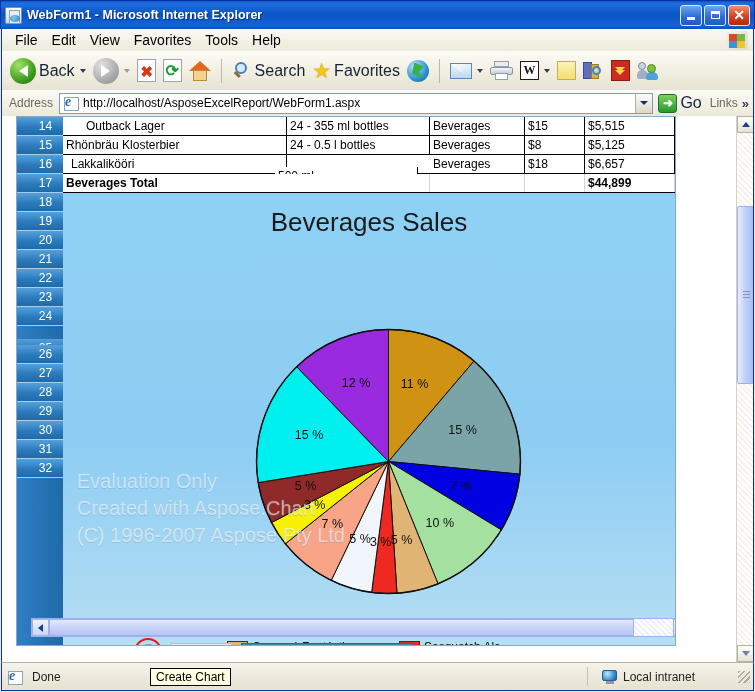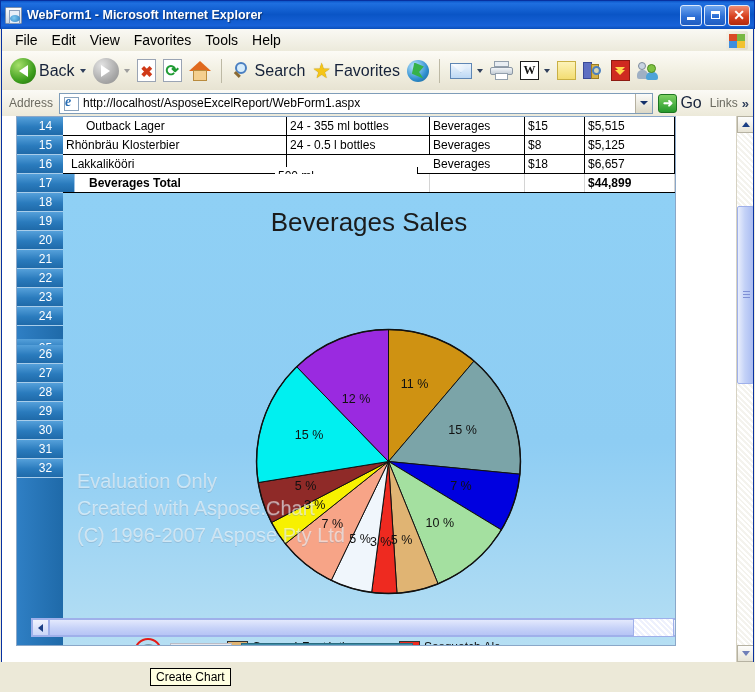--- a/index.html
+++ b/index.html
@@ -434,21 +434,21 @@
               <div class="scell" style="left: 522px; width: 90px;">$5,125</div>
             </div>
             <div class="srow" style="top: 38px;">
               <div class="scell" style="left: 0px; width: 224px; padding-left: 8px;">Lakkalikööri</div>
               <div class="scell" style="left: 212px; width: 143px; margin-top: 12px;">500 ml</div>
               <div class="scell" style="left: 367px; width: 95px;">Beverages</div>
               <div class="scell" style="left: 462px; width: 60px;">$18</div>
               <div class="scell" style="left: 522px; width: 90px;">$6,657</div>
             </div>
             <div class="srow total" style="top: 57px;">
-              <div class="scell" style="left: 0px; width: 264px; margin-left: 23px;">Beverages Total</div>
+              <div class="scell" style="left: 0px; width: 264px;">Beverages Total</div>
               <div class="scell" style="left: 224px; width: 143px;"></div>
               <div class="scell" style="left: 367px; width: 95px;"></div>
               <div class="scell" style="left: 462px; width: 60px;"></div>
               <div class="scell" style="left: 522px; width: 90px;">$44,899</div>
             </div>
           </div>
       </div>
 
       <div class="chartimg">
         <div class="chart-title">Beverages Sales</div>
@@ -476,21 +476,21 @@
               <div class="pct" style="left: 193.359px; top: 94.7881px;">15 %</div>
               <div class="pct" style="left: 195.171px; top: 151.288px;">7 %</div>
               <div class="pct" style="left: 170.551px; top: 187.817px;">10 %</div>
               <div class="pct" style="left: 135.711px; top: 205.288px;">5 %</div>
               <div class="pct" style="left: 114.877px; top: 207.298px;">3 %</div>
               <div class="pct" style="left: 94.2143px; top: 203.957px;">5 %</div>
               <div class="pct" style="left: 66.4736px; top: 189.485px;">7 %</div>
               <div class="pct" style="left: 48.9109px; top: 170.147px;">3 %</div>
               <div class="pct" style="left: 39.8293px; top: 151.288px;">5 %</div>
               <div class="pct" style="left: 39.8293px; top: 99.7115px;">15 %</div>
-              <div class="pct" style="left: 86.7881px; top: 64px;">12 %</div>
+              <div class="pct" style="left: 86.7881px; top: 48px;">12 %</div>
             </div>
         </div>
 
         <div class="watermark">
           <div>Evaluation Only</div>
           <div>Created with Aspose.Chart</div>
           <div>(C) 1996-2007 Aspose Pty Ltd</div>
         </div>
 
         <div class="legend" id="legend">
@@ -544,14 +544,28 @@
           <div class="grip"></div>
         </div>
       <div class="ie-sb-btn" style="position:absolute;bottom:0;left:0">
           <div class="dn-ch"></div>
         </div>
     </div>
   </div>
 
   <div class="tooltip">Create Chart</div>
 
+  <div class="statusbar">
+    <div class="sb-pane-left">
+      <div class="ie-ico"></div>
+      <span class="sb-txt">Done</span>
+    </div>
+    <div class="sb-pane-right">
+      <div class="zone-ico">
+          <div class="mon"></div>
+          <div class="base"></div>
+        </div>
+      <span class="sb-txt">Local intranet</span>
+    </div>
+    <div class="grip-dots"></div>
+  </div>
 
 </div>
 
 </body></html>

